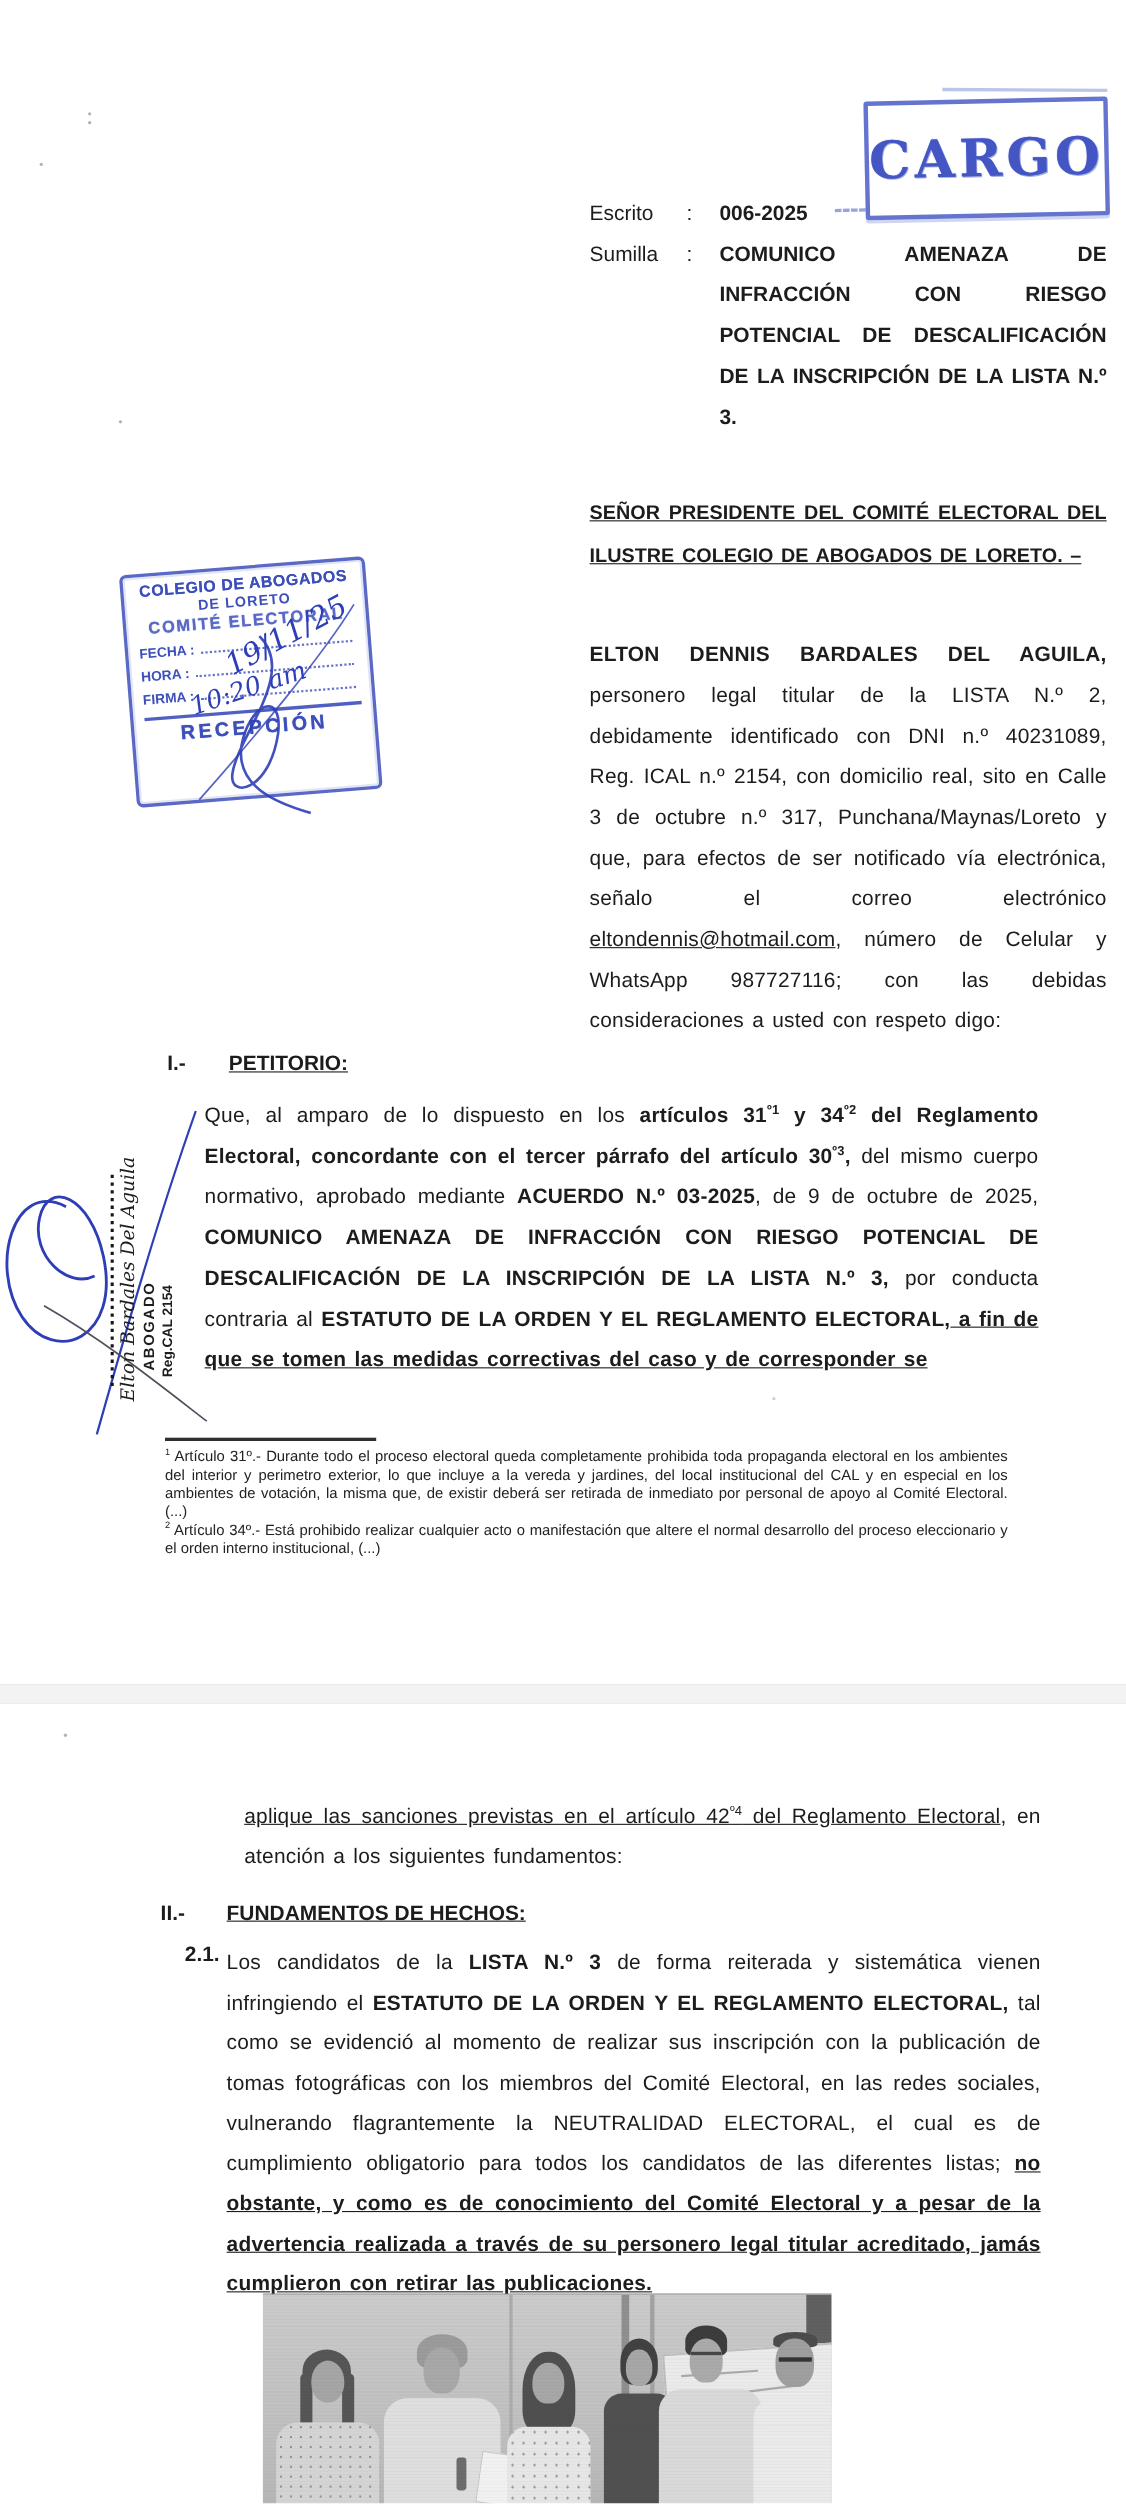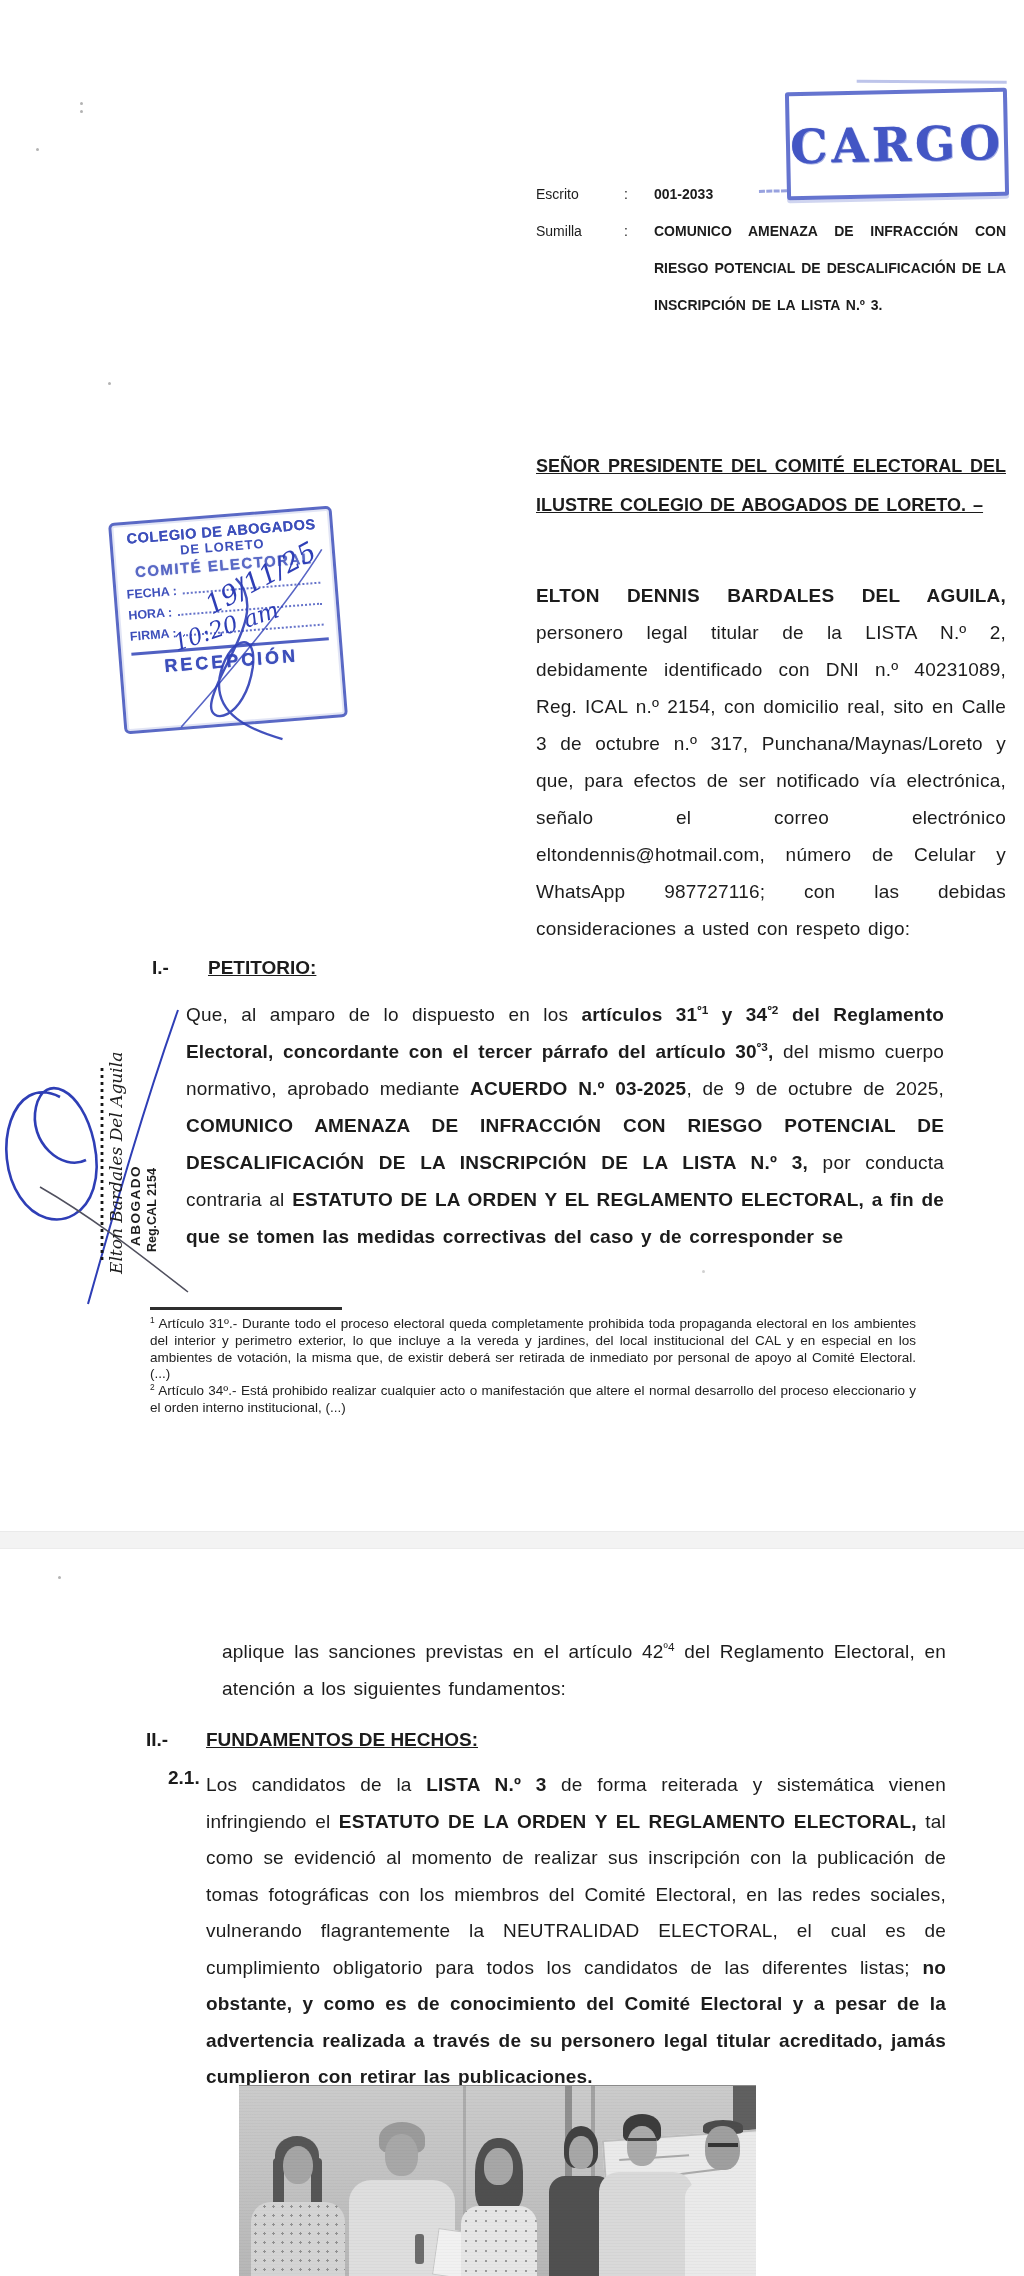--- a/index.html
+++ b/index.html
@@ -1,21 +1,21 @@
 <!DOCTYPE html>
 <html><head>
 <meta charset="utf-8">
 <style>
   html,body{margin:0;padding:0;background:#ffffff;}
   .page{
     position:relative;width:1024px;height:2276px;background:#ffffff;
     font-family:"Liberation Sans",sans-serif;color:#1c1c1c;overflow:hidden;
   }
   .b{font-weight:bold}
-  .u{}
+  .u{text-decoration:underline}
   sup{font-size:62%;vertical-align:super;line-height:0}
   .para{position:absolute;text-align:justify;font-size:19px;line-height:37px;word-spacing:2px;letter-spacing:.2px;margin:0}
   .speck{position:absolute;width:3px;height:3px;background:#8a8a8a;border-radius:50%;opacity:.65}
 
   
   .cargo{
     position:absolute;left:786px;top:90px;width:214px;height:100px;
     border:4px solid rgba(67,86,196,.82);border-radius:3px;
     display:flex;align-items:center;justify-content:center;
     transform:rotate(-1.2deg);color:#4356c4;
@@ -28,21 +28,21 @@
   .cargo::after{
     content:"";position:absolute;left:-32px;bottom:4px;width:28px;height:0;
     border-top:3px dashed rgba(67,86,196,.55);
   }
   .cargo span{
     font-family:"DejaVu Serif",serif;font-weight:bold;font-size:47px;letter-spacing:4px;
     text-shadow:1px 1px 0 rgba(67,86,196,.45),0 0 1px rgba(67,86,196,.7);
   }
 
   
-  .hdr{position:absolute;left:536px;top:176px;width:470px;font-size:14px;line-height:37px}
+  .hdr{position:absolute;left:536px;top:176px;width:470px;font-size:19px;line-height:37px}
   .hdr-row{display:grid;grid-template-columns:88px 30px 1fr}
   .hdr-val{font-weight:bold}
   .sumilla-val{font-weight:bold;text-align:justify;word-spacing:2px}
 
   .addressee{position:absolute;left:536px;top:447px;width:470px;font-size:18px;line-height:39px;
     font-weight:bold;text-decoration:underline;text-align:justify;word-spacing:2px;margin:0}
 
   .intro{left:536px;top:577px;width:470px}
 
   
@@ -105,21 +105,21 @@
   <div class="speck" style="left:702px;top:1270px;opacity:.4"></div>
 
   <div class="cargo">
     <span>CARGO</span>
   </div>
 
   <div class="hdr">
     <div class="hdr-row">
       <span>Escrito</span>
       <span>:</span>
-      <span class="hdr-val">001-2033</span>
+      <span class="hdr-val">006-2025</span>
     </div>
     <div class="hdr-row">
       <span>Sumilla</span>
       <span>:</span>
       <span class="sumilla-val">COMUNICO AMENAZA DE INFRACCIÓN CON RIESGO POTENCIAL DE DESCALIFICACIÓN DE LA INSCRIPCIÓN DE LA LISTA N.º 3.</span>
     </div>
   </div>
 
   <p class="addressee">SEÑOR PRESIDENTE DEL COMITÉ ELECTORAL DEL ILUSTRE COLEGIO DE ABOGADOS DE LORETO. –</p>
 

